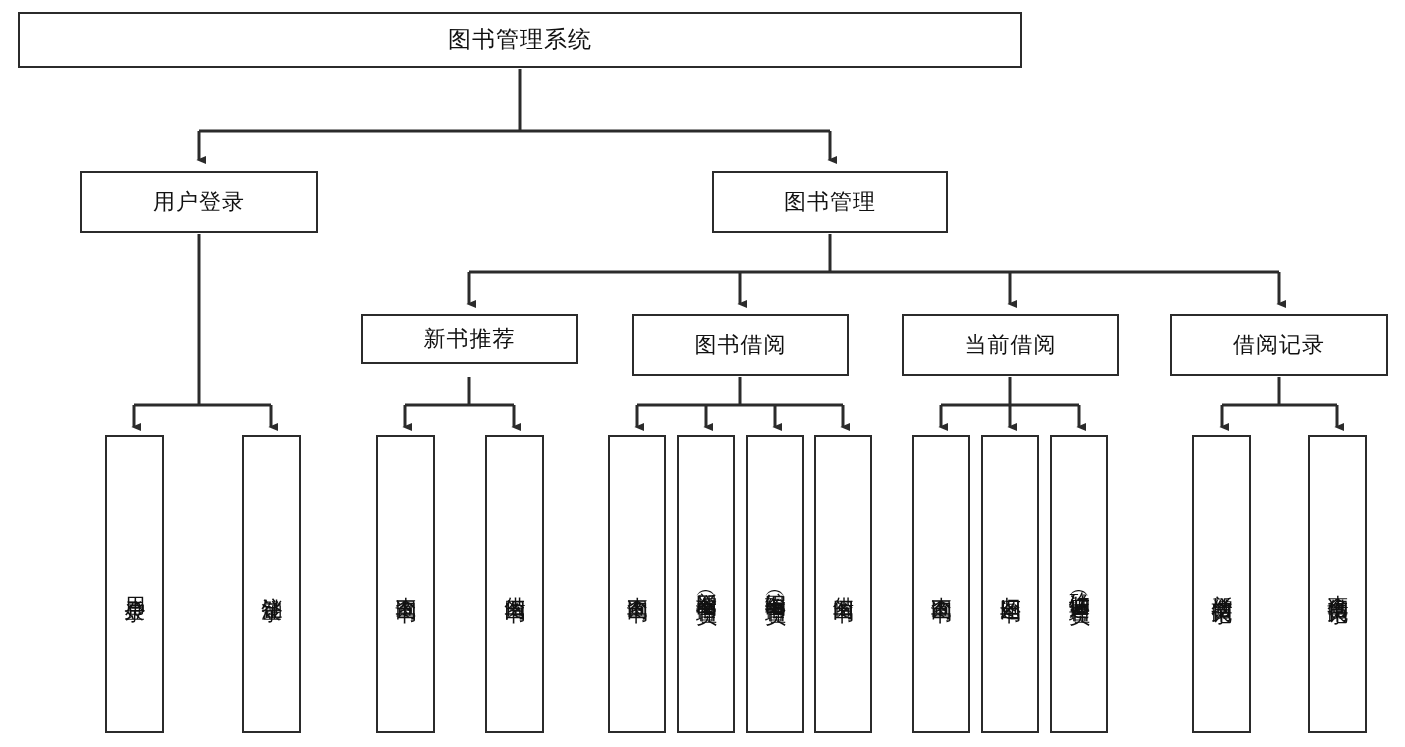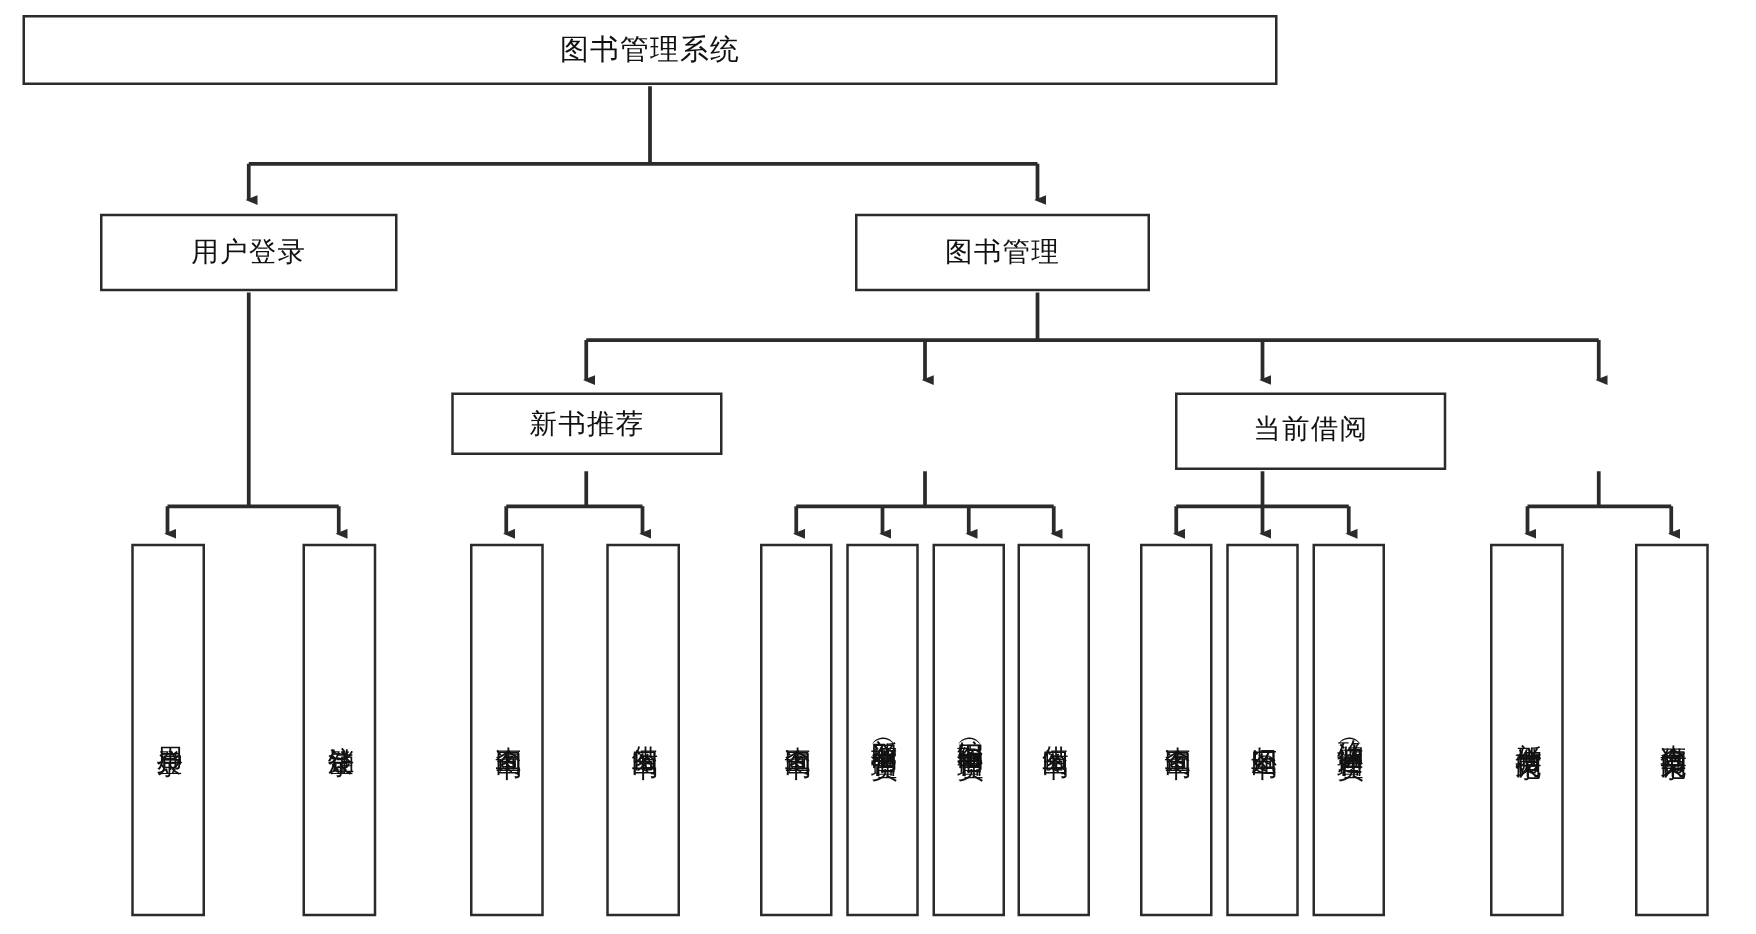--- a/index.html
+++ b/index.html
@@ -129,33 +129,39 @@
   </svg>
 
   <div class="node horiz root" style="left:18px; top:12px; width:1004px; height:56px;">
     <span>图书管理系统</span>
   </div>
 
   <div class="node horiz" style="left:80px; top:171px; width:238px; height:62px;">
     <span>用户登录</span>
   </div>
 
-  <div class="node horiz" style="left:684px; top:171px; width:236px; height:62px;">
+  <div class="node horiz" style="left:712px; top:171px; width:236px; height:62px;">
     <span>图书管理</span>
   </div>
 
   <div class="node horiz" style="left:361px; top:314px; width:217px; height:50px;">
     <span>新书推荐</span>
   </div>
 
-
-  <div class="node horiz" style="left:940px; top:314px; width:217px; height:62px;font-family:Liberation Mono, monospace;">
+  <div class="node horiz" style="left:632px; top:314px; width:217px; height:62px;">
+    <span>图书借阅</span>
+  </div>
+
+  <div class="node horiz" style="left:902px; top:314px; width:217px; height:62px;">
     <span>当前借阅</span>
   </div>
 
+  <div class="node horiz" style="left:1170px; top:314px; width:218px; height:62px;">
+    <span>借阅记录</span>
+  </div>
 
   <div class="node vert" style="left:105px; top:435px; width:59px; height:298px;">
     <span class="vlabel">用户登录</span>
   </div>
 
   <div class="node vert" style="left:242px; top:435px; width:59px; height:298px;">
     <span class="vlabel">注销登录</span>
   </div>
 
   <div class="node vert" style="left:376px; top:435px; width:59px; height:298px;">

